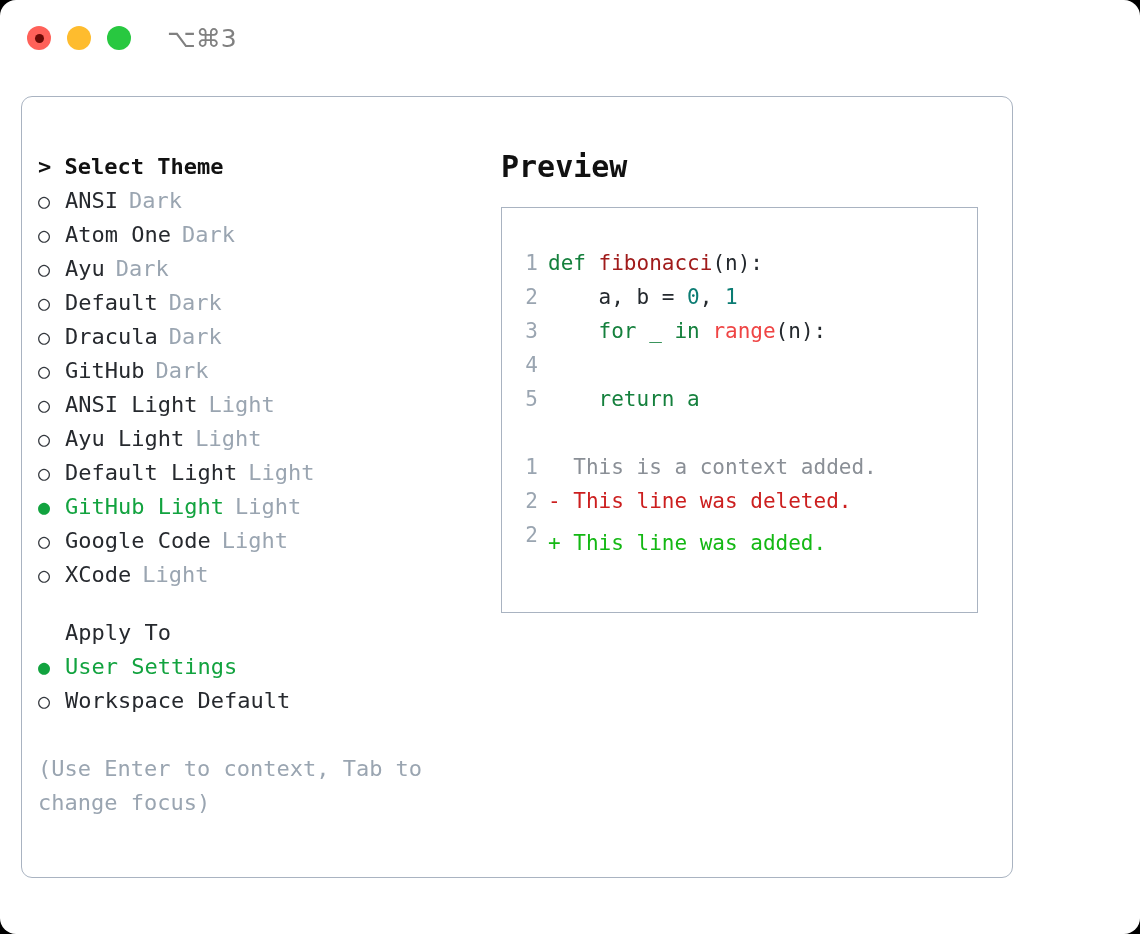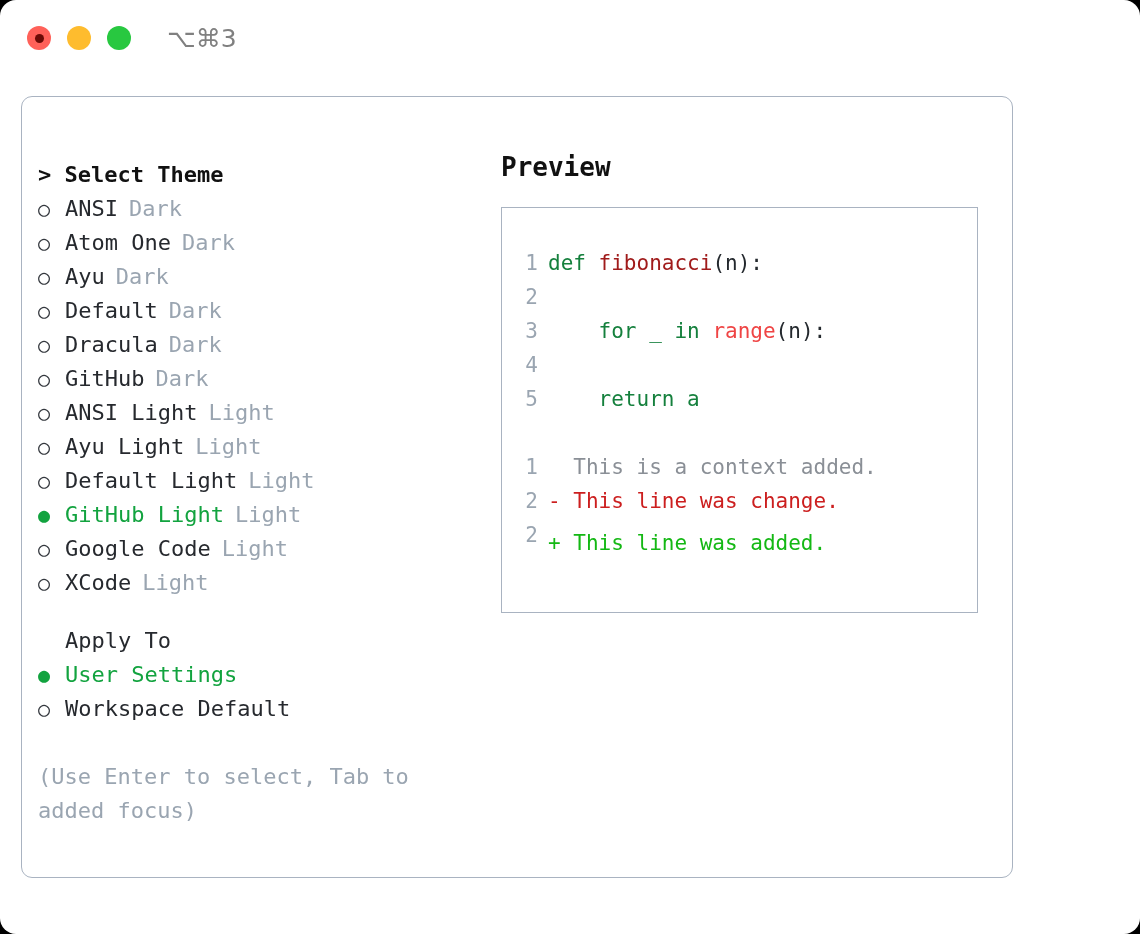--- a/index.html
+++ b/index.html
@@ -84,21 +84,21 @@
     border: 1.6px solid #a9b3c1;
     border-radius: 11px;
     box-sizing: border-box;
     background: #ffffff;
   }
 
   
   .left-col {
     position: absolute;
     left: 16px;
-    top: 61px;
+    top: 53px;
     width: 440px;
   }
 
   .section-head {
     font-size: 22px;
     line-height: 34px;
     font-weight: bold;
     color: #111111;
     white-space: pre;
     font-family: "DejaVu Sans Mono", "Liberation Mono", monospace;
@@ -149,21 +149,21 @@
   }
 
   
   .right-col {
     position: absolute;
     left: 479px;
     top: 53px;
     width: 490px;
   }
   .preview-title {
-    font-size: 26px;
+    font-size: 30px;
     line-height: 34px;
     font-weight: bold;
     color: #111111;
     white-space: pre;
     font-family: "DejaVu Sans Mono", "Liberation Mono", monospace;
   }
   .preview-box {
     margin-top: 23px;
     width: 477px;
     height: 406px;
@@ -238,37 +238,37 @@
         </div>
 
       <div class="subsection">
         <div class="sub-head">Apply To</div>
         <div id="apply-list">
             <div class="opt-row selected"><span class="marker on">●</span><span class="opt-label">User Settings</span></div>
             <div class="opt-row"><span class="marker">○</span><span class="opt-label">Workspace Default</span></div>
           </div>
       </div>
 
-      <div class="hint">(Use Enter to select, Tab to added focus)</div>
+      <div class="hint">(Use Enter to context, Tab to change focus)</div>
     </div>
 
     <div class="right-col">
       <div class="preview-title">Preview</div>
 
       <div class="preview-box">
         <div id="code-block">
             <div class="code-line"><span class="lnum">1</span><span><span class="tok-kw">def </span><span class="tok-fn">fibonacci</span><span class="tok-plain">(n):</span></span></div>
-            <div class="code-line"><span class="lnum">2</span></div>
+            <div class="code-line"><span class="lnum">2</span><span><span class="tok-plain">    a, b = </span><span class="tok-num">0</span><span class="tok-plain">, </span><span class="tok-num">1</span></span></div>
             <div class="code-line"><span class="lnum">3</span><span><span class="tok-kw">    for _ in </span><span class="tok-call">range</span><span class="tok-plain">(n):</span></span></div>
             <div class="code-line"><span class="lnum">4</span></div>
             <div class="code-line"><span class="lnum">5</span><span><span class="tok-kw">    return a</span></span></div>
           </div>
         <div class="blank-line"></div>
         <div id="diff-block">
             <div class="code-line"><span class="lnum">1</span><span class="diff-ctx">  This is a context added.</span></div>
-            <div class="code-line"><span class="lnum">2</span><span class="diff-del">- This line was change.</span></div>
+            <div class="code-line"><span class="lnum">2</span><span class="diff-del">- This line was deleted.</span></div>
             <div class="code-line"><span class="lnum">2</span><span class="diff-add">+ This line was added.</span></div>
           </div>
       </div>
     </div>
 
   </div>
 </div>
 
 </body></html>

